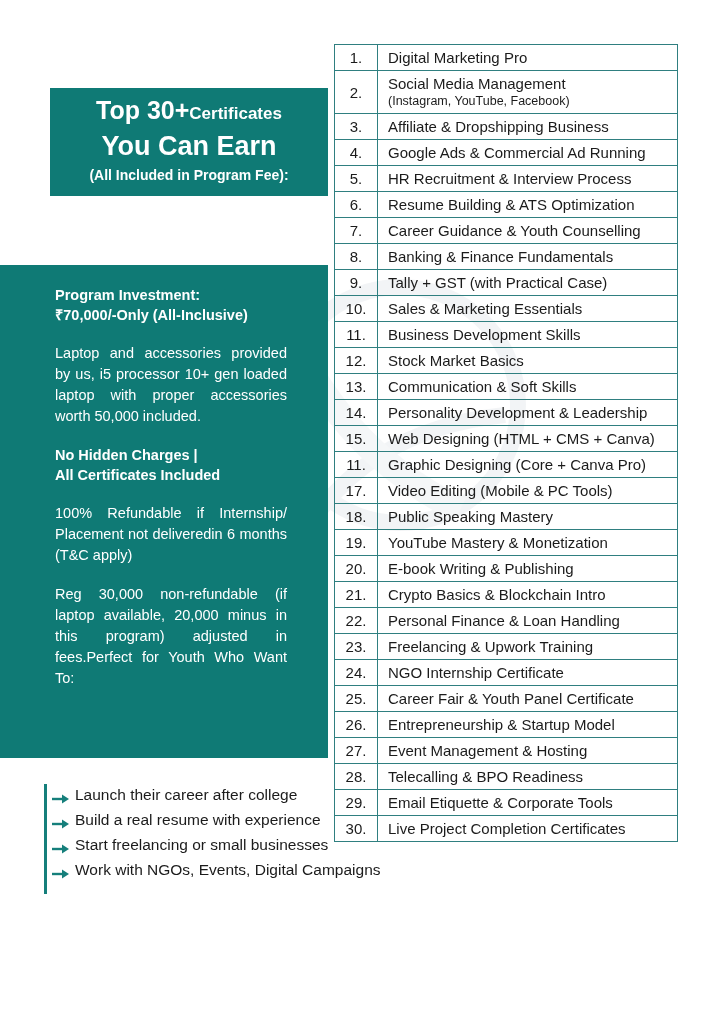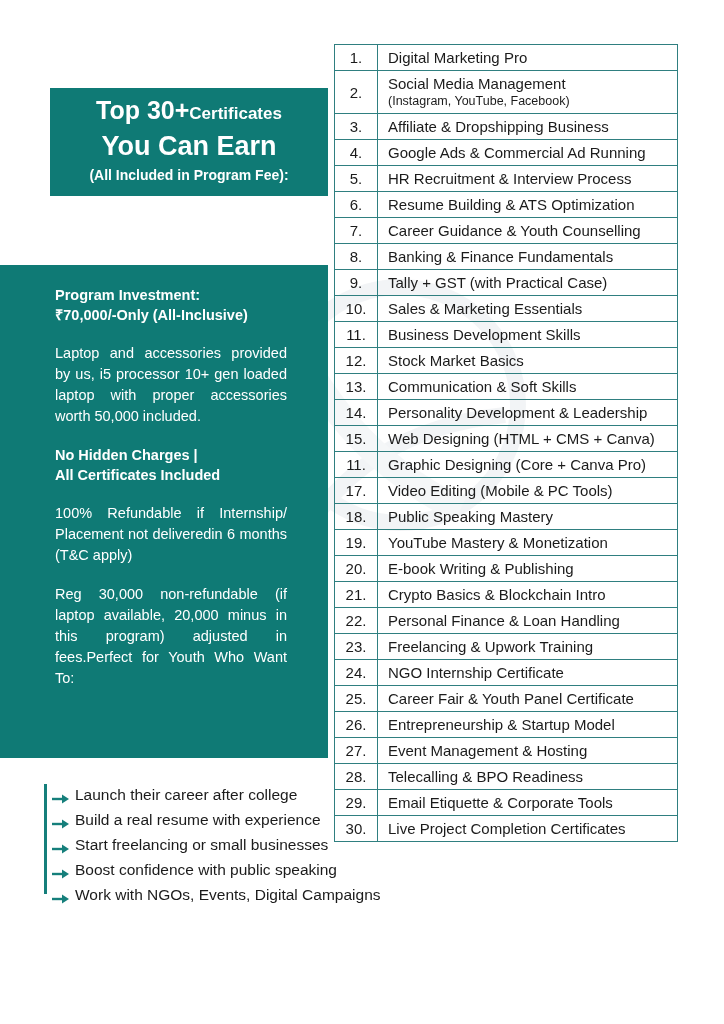--- a/index.html
+++ b/index.html
@@ -217,29 +217,20 @@
           </span>
           <span class="bullet-text">Start freelancing or small businesses</span>
         </div>
         <div class="bullet-row">
           <span>
             <svg class="arrow-ico" viewBox="0 0 18 12" xmlns="http://www.w3.org/2000/svg">
               <path d="M0 6 H12" stroke="#157F7B" stroke-width="2.4" fill="none"></path>
               <path d="M10 1.5 L17 6 L10 10.5 Z" fill="#157F7B"></path>
             </svg>
           </span>
-          <span class="bullet-text">Boost confidence with public speaking</span>
-        </div>
-        <div class="bullet-row">
-          <span>
-            <svg class="arrow-ico" viewBox="0 0 18 12" xmlns="http://www.w3.org/2000/svg">
-              <path d="M0 6 H12" stroke="#157F7B" stroke-width="2.4" fill="none"></path>
-              <path d="M10 1.5 L17 6 L10 10.5 Z" fill="#157F7B"></path>
-            </svg>
-          </span>
           <span class="bullet-text">Work with NGOs, Events, Digital Campaigns</span>
         </div>
       </div>
   </div>
 
   <table id="cert-table">
     <tbody id="cert-body">
         <tr>
           <td class="num">1.</td>
           <td class="name">

